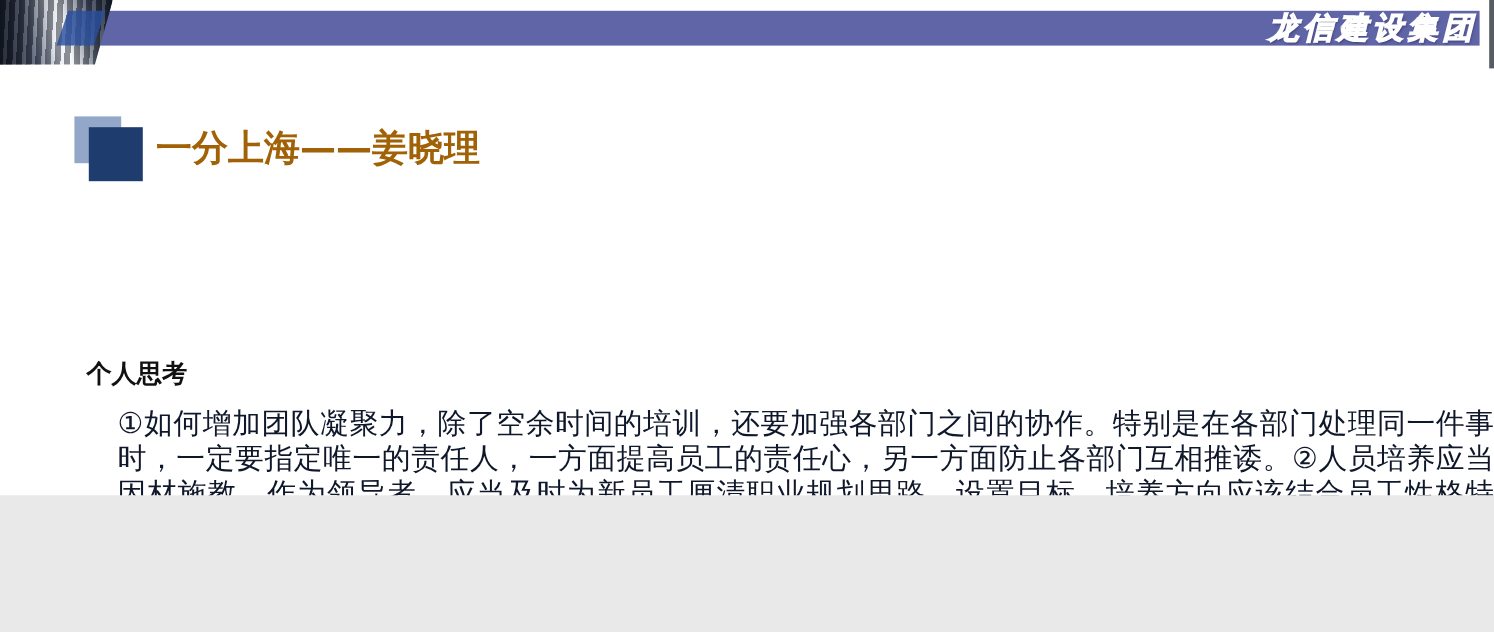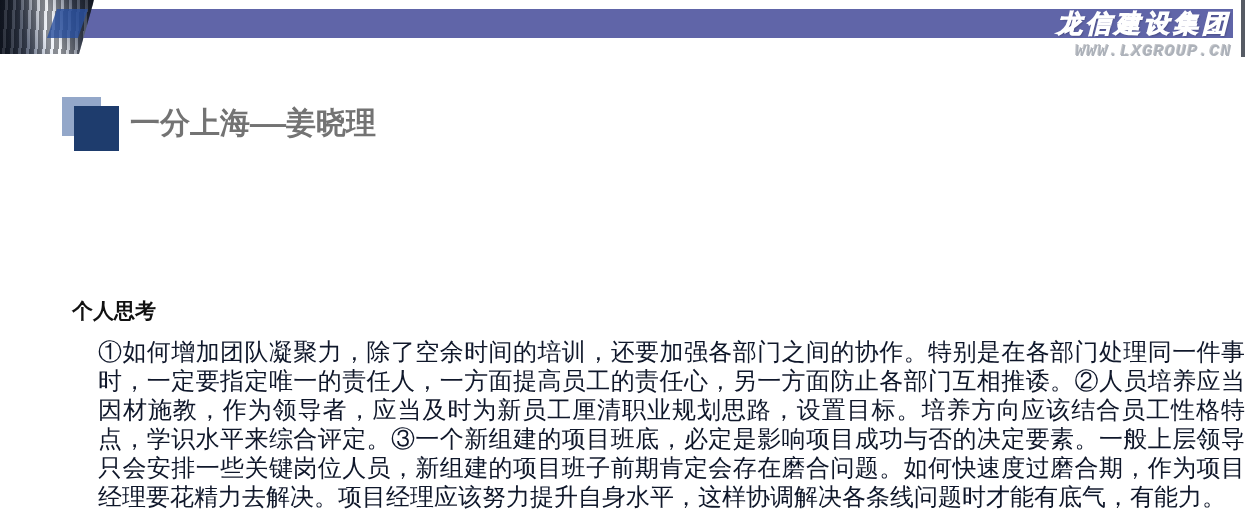--- a/index.html
+++ b/index.html
@@ -1,25 +1,24 @@
 <!DOCTYPE html>
 <html><head>
 <meta charset="utf-8">
 <style>
   * { margin: 0; padding: 0; box-sizing: border-box; }
   html, body { background: #e9e9e9; }
   body { font-family: "DejaVu Sans", "Liberation Sans", sans-serif; }
   .slide {
     position: relative;
     width: 1245px;
-    height: 527px;
+    height: 413px;
     background: #ffffff;
     overflow: hidden;
     margin: 0 auto;
-    font-family: Liberation Mono, monospace;
   }
 
   
   .header-bar {
     position: absolute;
     left: 60px; top: 9px;
     width: 1173px; height: 29px;
     background: #6065a8;
   }
   .right-edge-strip {
@@ -83,21 +82,21 @@
     left: 74px; top: 106px;
     width: 45px; height: 45px;
     background: #1e3c6d;
     z-index: 2;
   }
   .slide-title {
     position: absolute;
     left: 130px; top: 103px;
     font-size: 30px;
     font-weight: bold;
-    color: #737373;
+    color: #a16207;
     white-space: nowrap;
   }
 
   
   .highlight-banner {
     position: absolute;
     left: 63px; top: 193px;
     width: 1125px; height: 92px;
     background: #5f63a7;
     color: #ffffff;
@@ -132,21 +131,20 @@
 </head>
 <body>
 
 <div class="slide">
 
   <div class="header-bar"></div>
   <div class="right-edge-strip"></div>
   <div class="corner-photo"></div>
   <div class="blue-parallelogram"></div>
   <div class="company-logo">龙信建设集团</div>
-  <div class="website-url">WWW.LXGROUP.CN</div>
 
   <div class="title-accent-square-light"></div>
   <div class="title-accent-square-dark"></div>
   <h1 class="slide-title">一分上海——姜晓理</h1>
 
 
   <h2 class="section-heading">个人思考</h2>
   <p class="body-paragraph">①如何增加团队凝聚力，除了空余时间的培训，还要加强各部门之间的协作。特别是在各部门处理同一件事时，一定要指定唯一的责任人，一方面提高员工的责任心，另一方面防止各部门互相推诿。②人员培养应当因材施教，作为领导者，应当及时为新员工厘清职业规划思路，设置目标。培养方向应该结合员工性格特点，学识水平来综合评定。③一个新组建的项目班底，必定是影响项目成功与否的决定要素。一般上层领导只会安排一些关键岗位人员，新组建的项目班子前期肯定会存在磨合问题。如何快速度过磨合期，作为项目经理要花精力去解决。项目经理应该努力提升自身水平，这样协调解决各条线问题时才能有底气，有能力。</p>
 
 </div>

